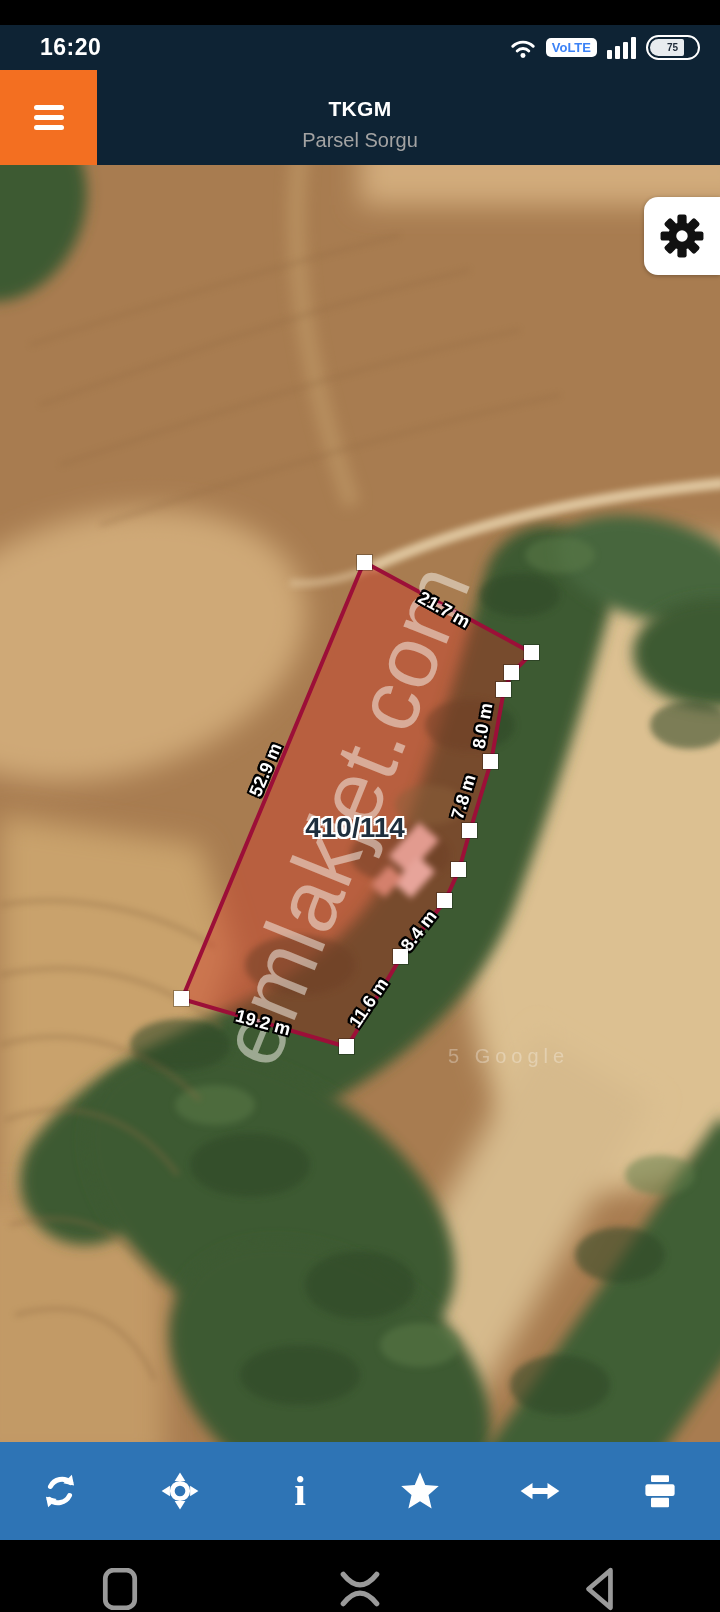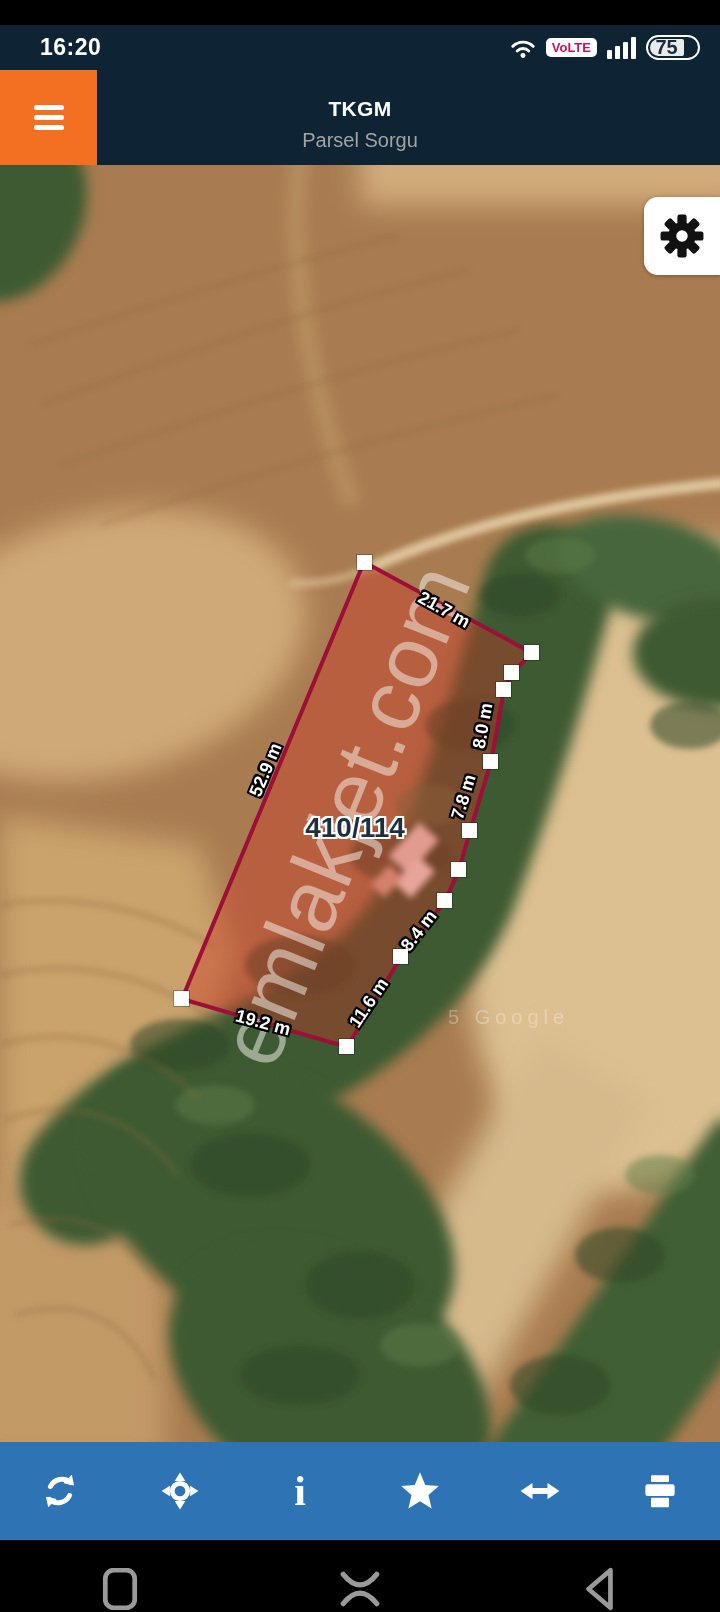--- a/index.html
+++ b/index.html
@@ -4,47 +4,47 @@
 <style>
   html,body{margin:0;padding:0;background:#000;}
   .phone{position:relative;width:720px;height:1612px;overflow:hidden;
          font-family:"Liberation Sans",sans-serif;background:#0e2334;margin-top:25px;}
 
   
   .status-bar{position:absolute;top:0;left:0;width:720px;height:45px;background:#0e2334;
               display:flex;align-items:center;padding:0 16px;box-sizing:border-box;}
   .sb-time{color:#fff;font-size:23px;font-weight:600;letter-spacing:.5px;margin-left:24px;}
   .sb-right{margin-left:auto;display:flex;align-items:center;gap:10px;margin-right:4px;}
-  .volte-badge{background:#fff;color:#be185d;font-size:13px;font-weight:700;
+  .volte-badge{background:#fff;color:#3b82f6;font-size:13px;font-weight:700;
                padding:2px 6px;border-radius:5px;line-height:1.2;}
   .sig{display:flex;align-items:flex-end;gap:3px;height:22px;}
   .sig i{display:block;width:5px;background:#fff;border-radius:1px;}
   .battery{position:relative;width:54px;height:25px;border:2.5px solid #fff;border-radius:13px;
            box-sizing:border-box;}
   .bat-fill{position:absolute;left:2px;top:2px;bottom:2px;width:68%;background:#e8ecef;
             border-radius:9px 2px 2px 9px;}
   .bat-num{position:absolute;left:0;top:0;width:74%;height:100%;display:flex;align-items:center;
-           justify-content:center;color:#1d2a38;font-size:20px;font-weight:700;}
+           justify-content:center;color:#1d2a38;font-size:10px;font-weight:700;padding-left:6px;}
 
   
   .app-header{position:absolute;top:52px;left:0;width:720px;height:95px;background:#0e2334;
               display:flex;flex-direction:column;align-items:center;justify-content:center;gap:8px;}
   .hd-title{color:#fff;font-size:21px;font-weight:700;letter-spacing:.3px;}
   .hd-sub{color:#a3a3a3;font-size:20px;font-weight:500;}
   .menu-block{position:absolute;top:45px;left:0;width:97px;height:95px;background:#f36f21;
               display:flex;flex-direction:column;align-items:center;justify-content:center;gap:5px;cursor:pointer;}
   .menu-block b{display:block;width:30px;height:5px;background:#fff;border-radius:2.5px;}
 
   
   .map{position:absolute;top:140px;left:0;width:720px;height:1277px;overflow:hidden;background:#a87c50;}
   .terrain{position:absolute;left:0;top:0;z-index:1;}
   .watermark{position:absolute;left:345px;top:650px;transform:translate(-50%,-50%) rotate(-68deg);
              z-index:20;color:rgba(246,241,233,.52);font-size:88px;font-weight:400;
              white-space:nowrap;letter-spacing:1px;}
-  .attribution{position:absolute;left:448px;top:841px;z-index:6;color:rgba(255,255,255,.3);
+  .attribution{position:absolute;left:448px;top:880px;z-index:6;color:rgba(255,255,255,.3);
                font-size:20px;letter-spacing:5px;white-space:nowrap;}
   .mlabel{position:absolute;z-index:30;color:#fff;font-size:18px;font-weight:700;white-space:nowrap;
           text-shadow:-2px -2px 0 #000,2px -2px 0 #000,-2px 2px 0 #000,2px 2px 0 #000,
                       0 -2px 0 #000,0 2px 0 #000,-2px 0 0 #000,2px 0 0 #000;}
   .parcel-no{position:absolute;left:355px;top:663px;transform:translate(-50%,-50%);z-index:30;
              color:#1e2f3e;font-size:28px;font-weight:700;white-space:nowrap;
              text-shadow:-2px -2px 0 #fff,2px -2px 0 #fff,-2px 2px 0 #fff,2px 2px 0 #fff,
                          0 -2px 0 #fff,0 2px 0 #fff,-2px 0 0 #fff,2px 0 0 #fff;}
   .vx{position:absolute;width:15px;height:15px;background:#fff;z-index:40;
       box-shadow:0 0 0 1px rgba(0,0,0,.25);}

